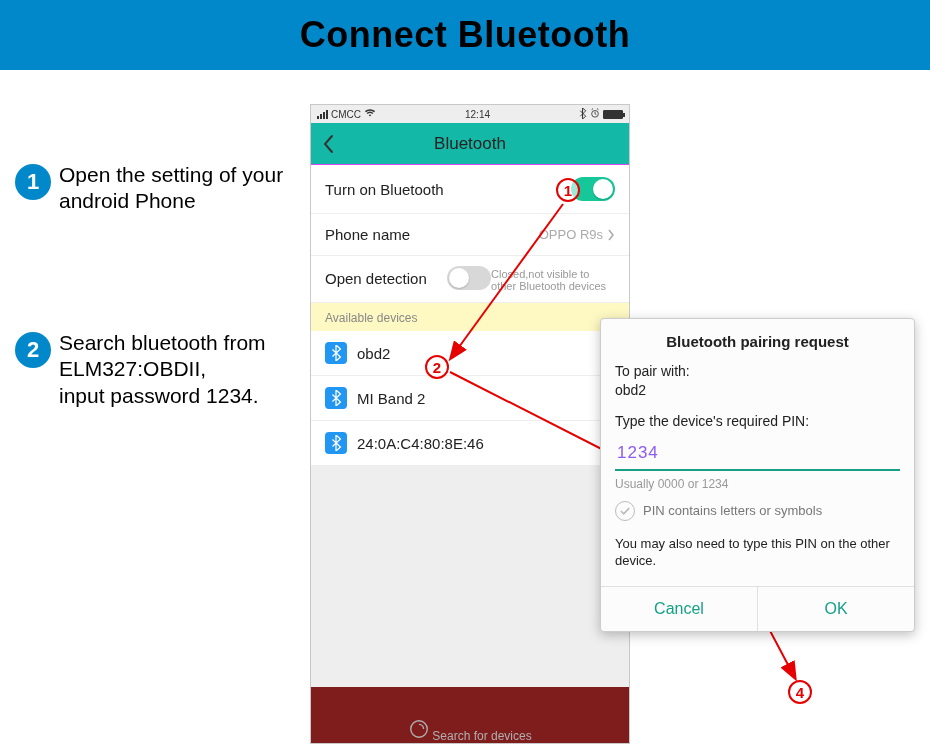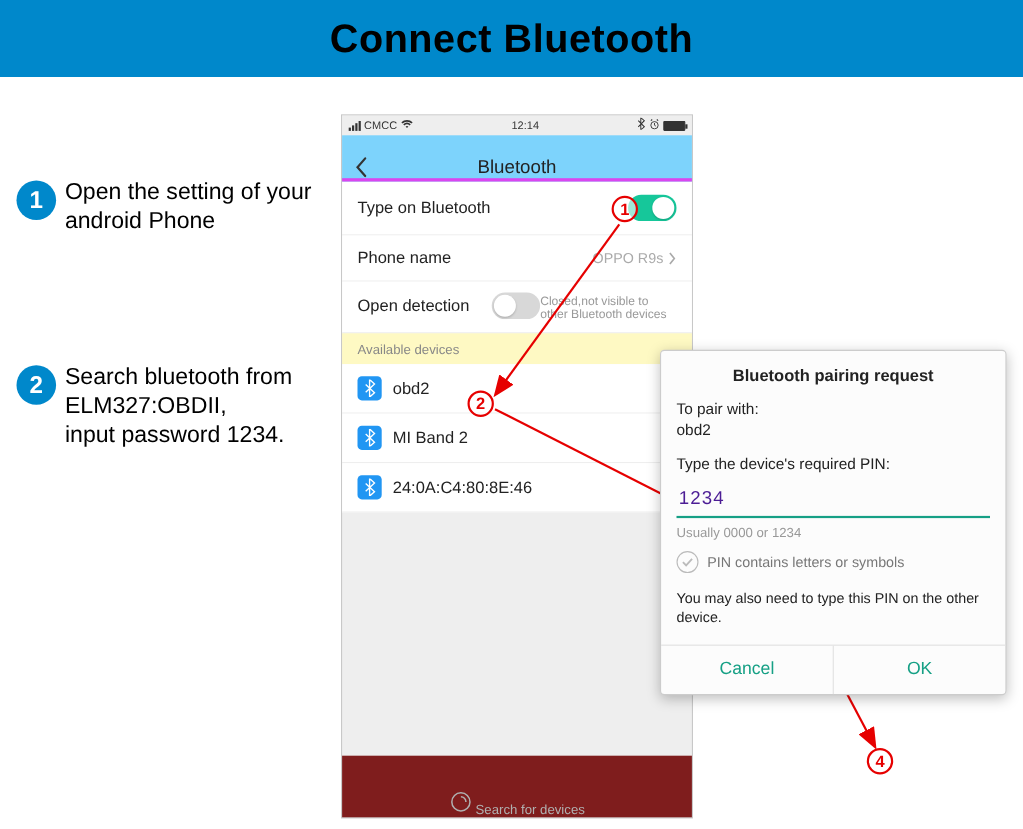--- a/index.html
+++ b/index.html
@@ -80,26 +80,26 @@
 .status-left, .status-right { display:flex; align-items:center; gap:3px; }
 .wifi { font-size:10px; }
 .sig { display:inline-flex; align-items:flex-end; gap:1px; }
 .sig span { width:2px; background:#333; display:inline-block;}
 .sig span:nth-child(1){height:3px;} .sig span:nth-child(2){height:5px;}
 .sig span:nth-child(3){height:7px;} .sig span:nth-child(4){height:9px;}
 .batt { width:20px; height:9px; border:1px solid #333; border-radius:1px; position:relative; background:#333;}
 .batt:after{ content:""; position:absolute; right:-3px; top:2px; width:2px; height:4px; background:#333;}
 .titlebar {
   height: 42px;
-  background: #7dd3fc;
+  background: #14b8a6;
   position: relative;
   display:flex;
-  align-items:flex-end;
+  align-items:center;
   justify-content:center;
-  border-bottom: 3px solid #d946ef;
+  border-bottom: 1px solid #d946ef;
 }
 .titlebar .back { position:absolute; left:10px; }
 .titlebar .title { font-size:17px; color:#222; }
 .chev-left svg { width:14px; height:20px; display:block; }
 
 .row { background:#fff; border-bottom:1px solid #eee; padding:12px 14px; display:flex; align-items:center; justify-content:space-between; }
 .row .label { font-size:15px; color:#222; }
 .row.tall { flex-direction:row; align-items:flex-start; padding-top:10px; padding-bottom:10px;justify-content:flex-end;}
 .row.tall .sub { font-size:11px; color:#999; margin-top:2px;}
 .row.tall .topline { width:100%; display:flex; justify-content:space-between; align-items:center;}
@@ -170,21 +170,21 @@
   box-shadow:0 3px 12px rgba(0,0,0,0.25);
   padding:14px 14px 0 14px;
 }
 .dialog .dlg-title { text-align:center; font-weight:bold; font-size:15px; color:#222; margin-bottom:12px; }
 .dialog .dlg-line { font-size:14px; color:#222; line-height:1.35; }
 .pin-field {
   margin-top:6px;
   border-bottom:2px solid #16a085;
   padding:6px 2px;
   font-size:17px;
-  color:#4c1d95;
+  color:#8b5cf6;
   letter-spacing:1px;
 }
 .hint { font-size:12px; color:#999; margin-top:6px; }
 .check-row { display:flex; align-items:center; gap:8px; margin-top:10px; font-size:13px; color:#777;}
 .check-row .chk { width:20px; height:20px; border:1.5px solid #bbb; border-radius:50%; display:flex; align-items:center; justify-content:center;}
 .check-row .chk svg { width:12px; height:10px; }
 .note { font-size:13px; color:#222; margin-top:14px; line-height:1.35;}
 .dlg-buttons {
   display:flex;
   border-top:1px solid #e0e0e0;
@@ -256,21 +256,21 @@
   <div class="titlebar">
     <div class="back chev-left">
       <svg viewBox="0 0 14 20">
           <path d="M11 2 L4 10 L11 18" stroke="#333" stroke-width="2" fill="none" stroke-linecap="round"></path>
         </svg>
     </div>
     <div class="title">Bluetooth</div>
   </div>
 
   <div class="row">
-    <span class="label">Type on Bluetooth</span>
+    <span class="label">Turn on Bluetooth</span>
     <span class="toggle on"></span>
   </div>
 
   <div class="row" style="cursor:pointer">
     <span class="label">Phone name</span>
     <span class="right-grey">
       <span>OPPO R9s</span>
       <span class="chev-right">
         <svg viewBox="0 0 8 12">
             <path d="M2 1 L6 6 L2 11" stroke="#aaa" stroke-width="1.5" fill="none"></path>

